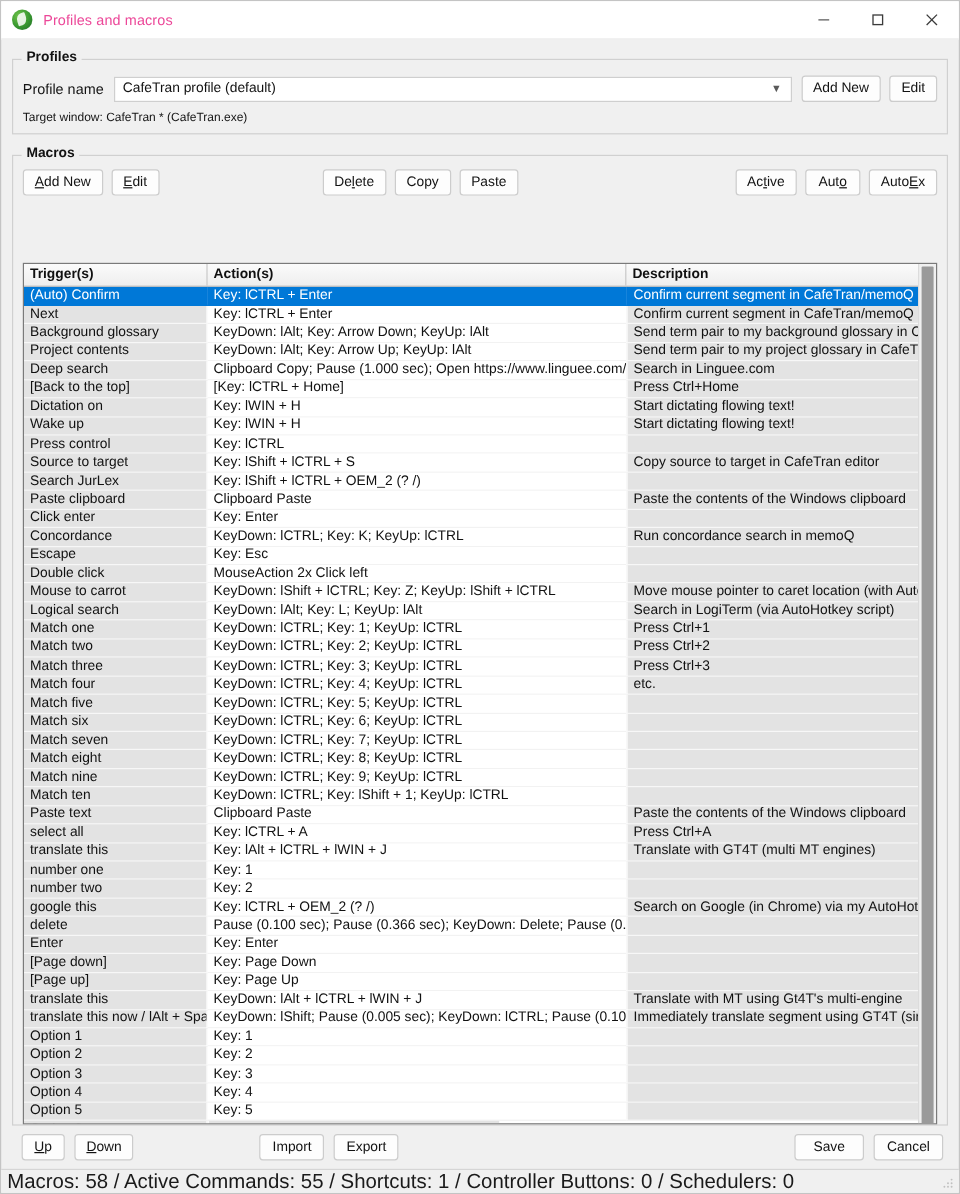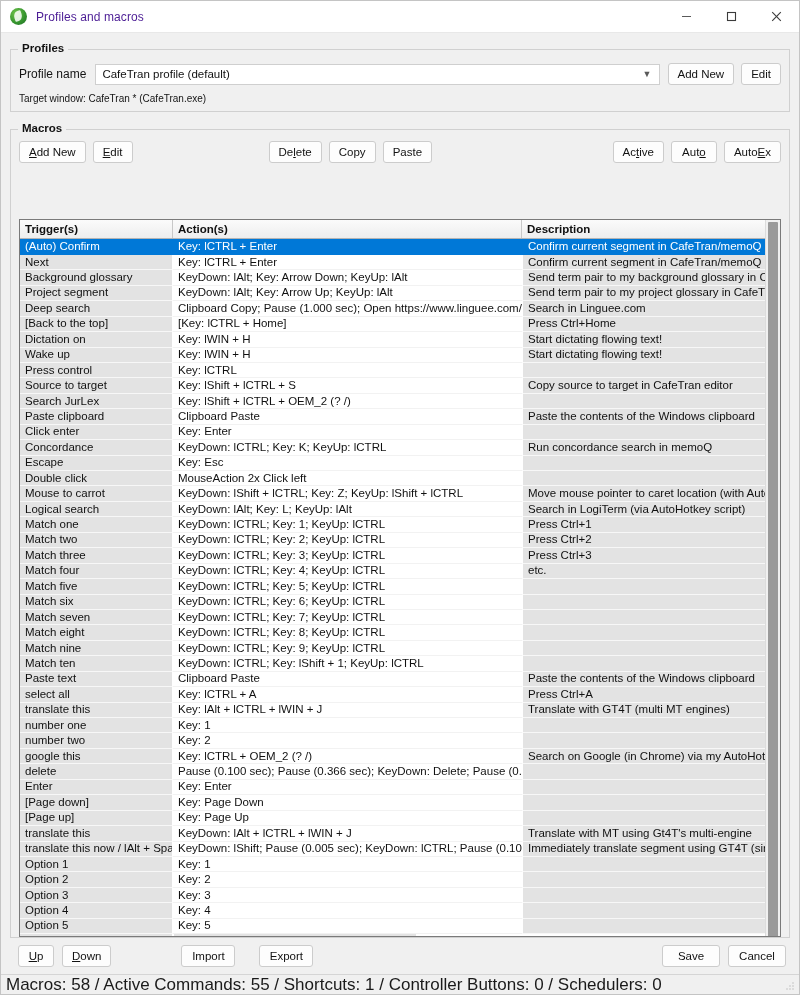--- a/index.html
+++ b/index.html
@@ -56,21 +56,21 @@
     position: absolute;
     left: 4px; top: 3px;
     width: 8px; height: 10px;
     border-radius: 60% 10% 60% 10%;
     background: #ffffff;
     opacity: .85;
     transform: rotate(-18deg);
   }
   .title-text {
     font-size: 12px;
-    color: #4c1d95;
+    color: #ec4899;
     letter-spacing: .1px;
   }
   .win-controls {
     position: absolute;
     right: 0; top: 0;
     height: 31px;
     display: flex;
   }
   .win-btn {
     width: 45px;
@@ -294,21 +294,21 @@
   
   .bottombar {
     height: 36px;
     min-height: 36px;
     display: flex;
     align-items: center;
     padding: 0 13px 0 17px;
     box-sizing: border-box;
   }
   .bb-left { display: flex; gap: 8px; }
-  .bb-mid { display: flex; gap: 24px; margin-left: 70px; }
+  .bb-mid { display: flex; gap: 8px; margin-left: 105px; }
   .bb-right { display: flex; gap: 8px; margin-left: auto; }
 
   .statusbar {
     height: 19px;
     min-height: 19px;
     border-top: 1px solid #d5d5d5;
     background: #f0f0f0;
     display: flex;
     align-items: center;
     padding-left: 5px;
@@ -416,21 +416,21 @@
               <div class="td c-trigger">Next</div>
               <div class="td c-action">Key: lCTRL + Enter</div>
               <div class="td c-desc">Confirm current segment in CafeTran/memoQ</div>
             </div>
             <div class="trow">
               <div class="td c-trigger">Background glossary</div>
               <div class="td c-action">KeyDown: lAlt; Key: Arrow Down; KeyUp: lAlt</div>
               <div class="td c-desc">Send term pair to my background glossary in Ca...</div>
             </div>
             <div class="trow">
-              <div class="td c-trigger">Project segment</div>
+              <div class="td c-trigger">Project contents</div>
               <div class="td c-action">KeyDown: lAlt; Key: Arrow Up; KeyUp: lAlt</div>
               <div class="td c-desc">Send term pair to my project glossary in CafeTran</div>
             </div>
             <div class="trow">
               <div class="td c-trigger">Deep search</div>
               <div class="td c-action">Clipboard Copy; Pause (1.000 sec); Open https://www.linguee.com/english-...</div>
               <div class="td c-desc">Search in Linguee.com</div>
             </div>
             <div class="trow">
               <div class="td c-trigger">[Back to the top]</div>

